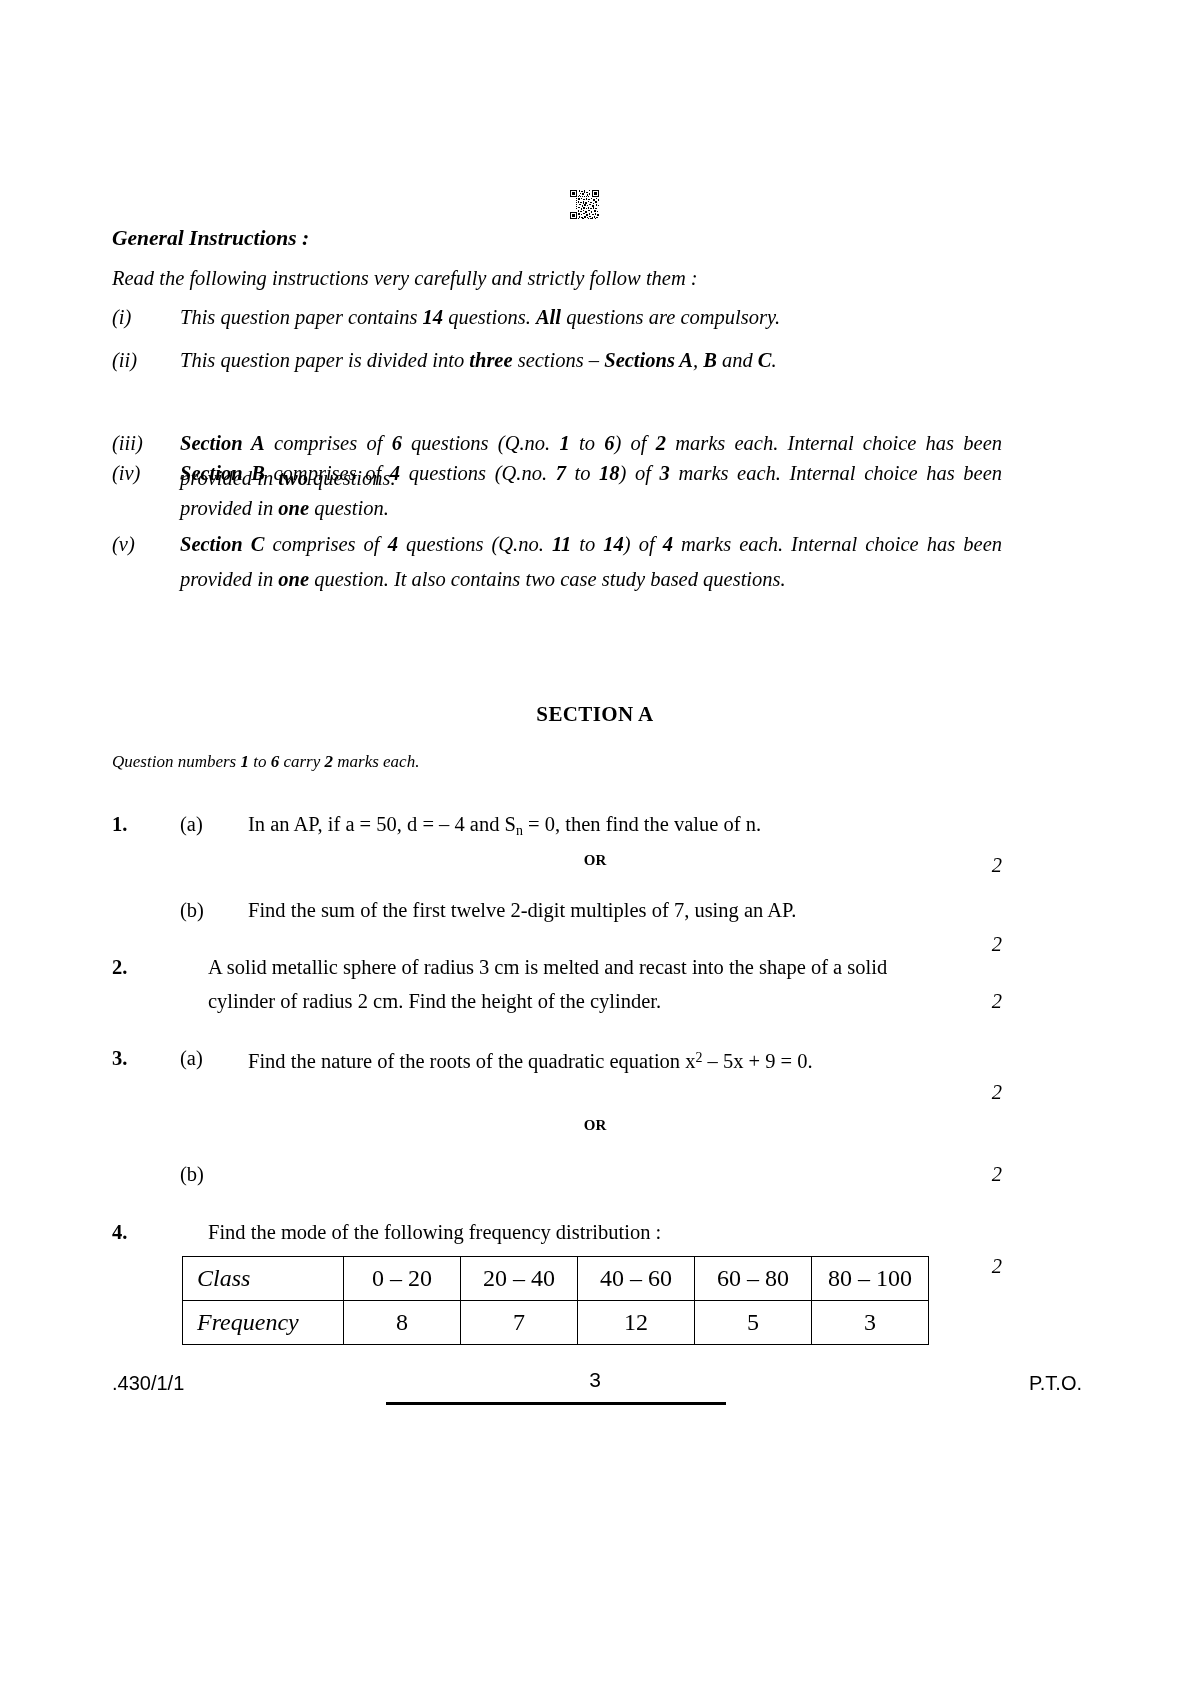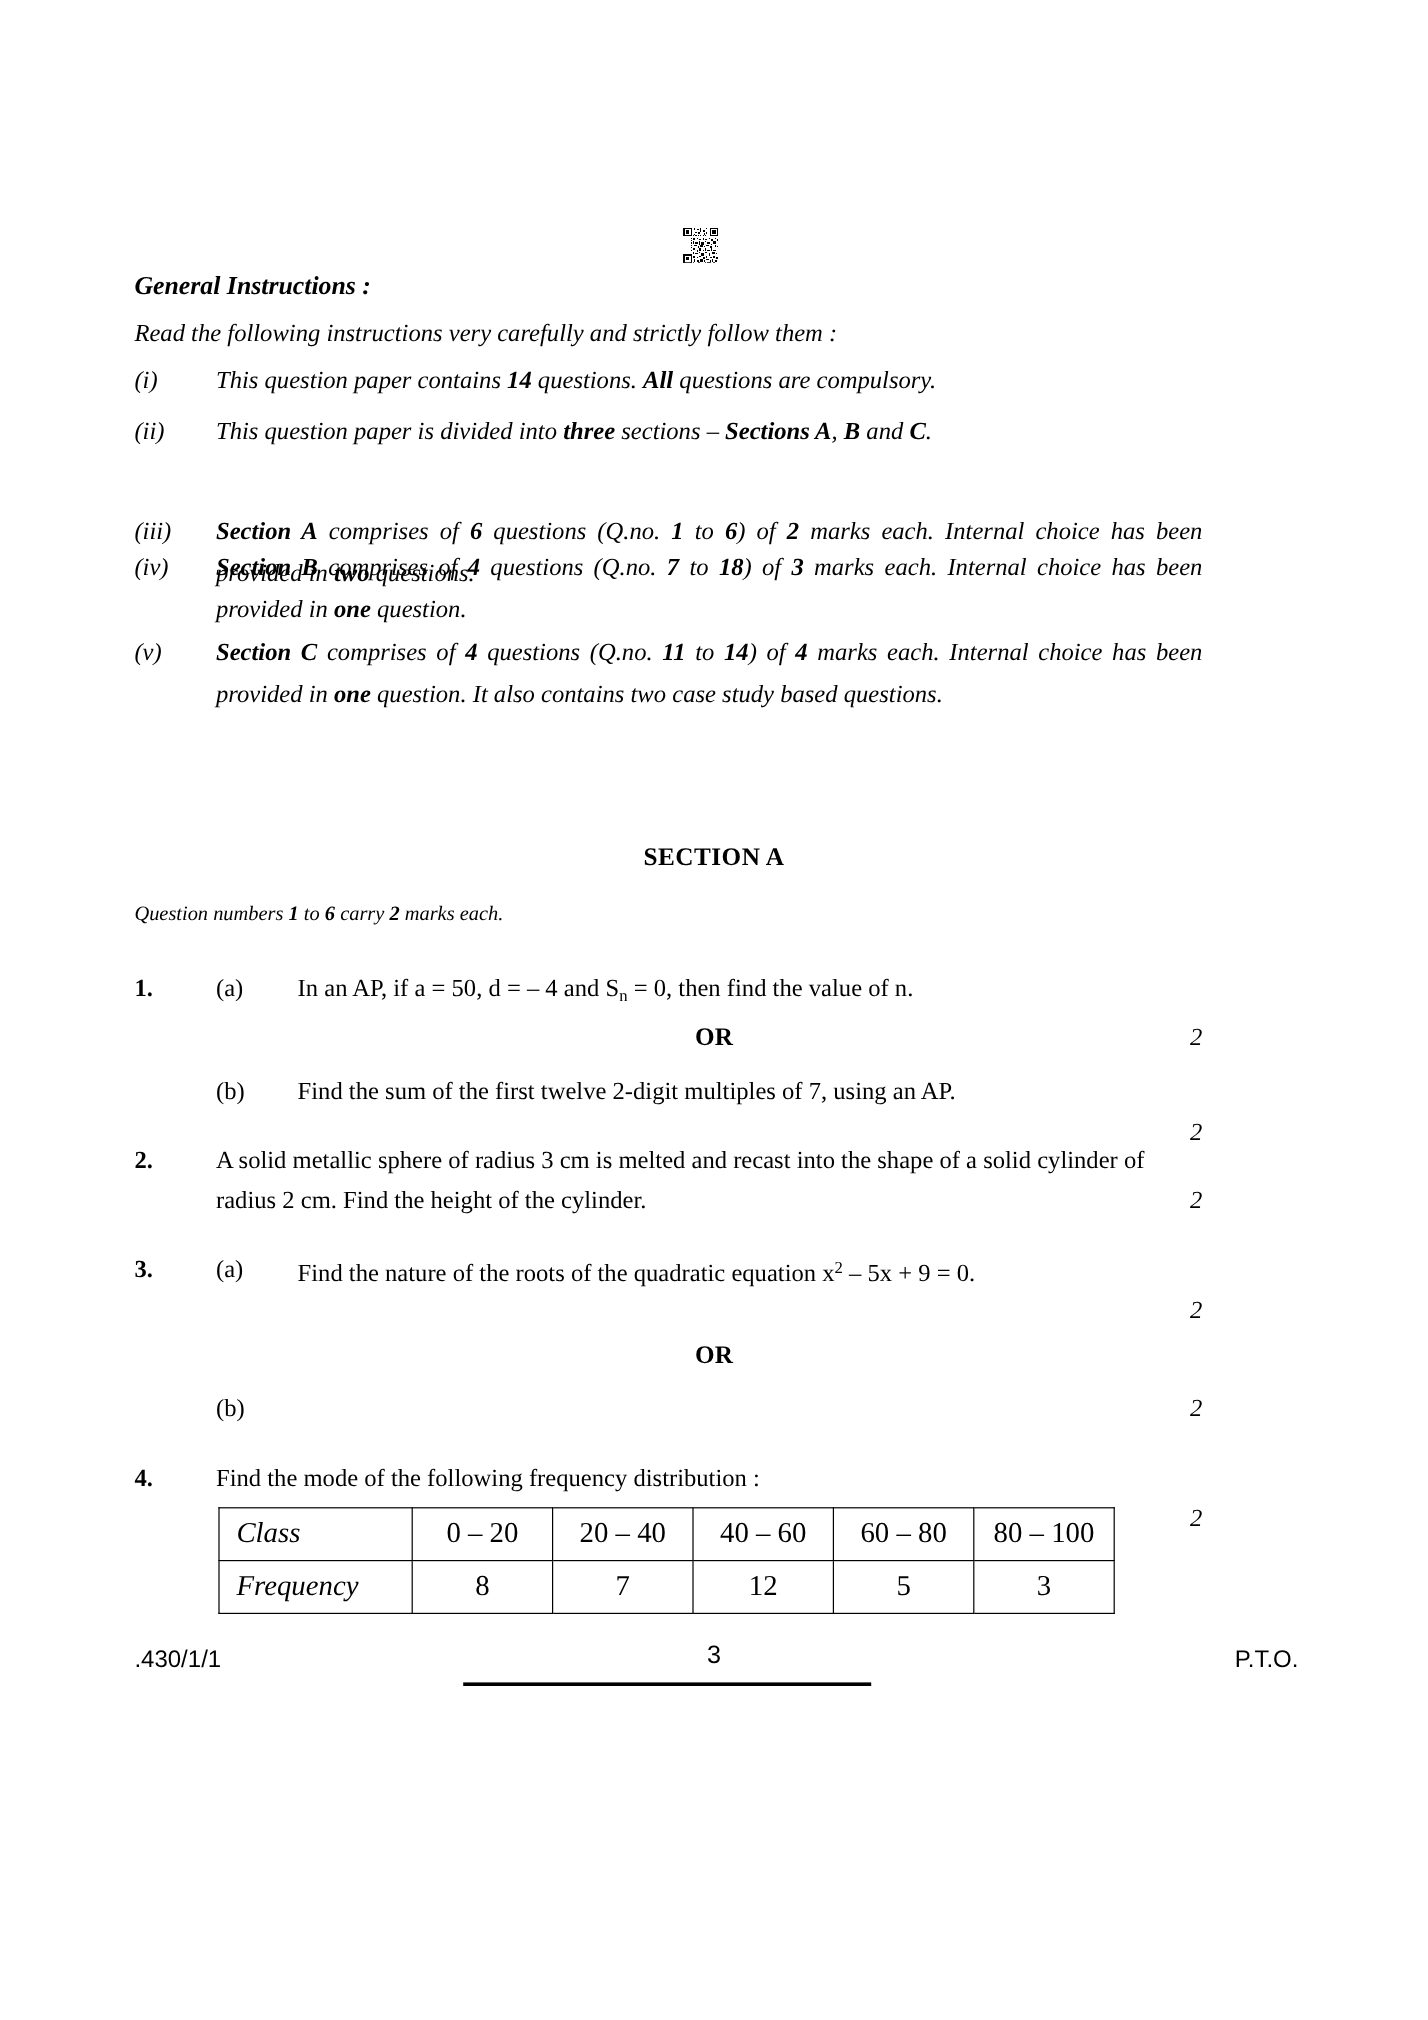--- a/index.html
+++ b/index.html
@@ -115,35 +115,35 @@
     position: absolute;
     left: 68px;
     top: 0;
     font-size: 20.5px;
   }
   .q .qtext {
     display: block;
     font-size: 20.5px;
   }
   .q.has-part .qtext { margin-left: 136px; }
-  .q.no-part .qtext { margin-left: 68px; }
+  .q.no-part .qtext { margin-left: 96px; }
   .q .marks {
     position: absolute;
     right: 0;
     font-style: italic;
     font-size: 20.5px;
   }
 
   .or-label {
     position: absolute;
     left: 0;
     width: 1190px;
     text-align: center;
     font-weight: bold;
-    font-size: 21px;
+    font-size: 15px;
   }
 
   sub {
     font-size: 0.68em;
     vertical-align: -0.28em;
   }
   sup {
     font-size: 0.68em;
     vertical-align: 0.45em;
   }

